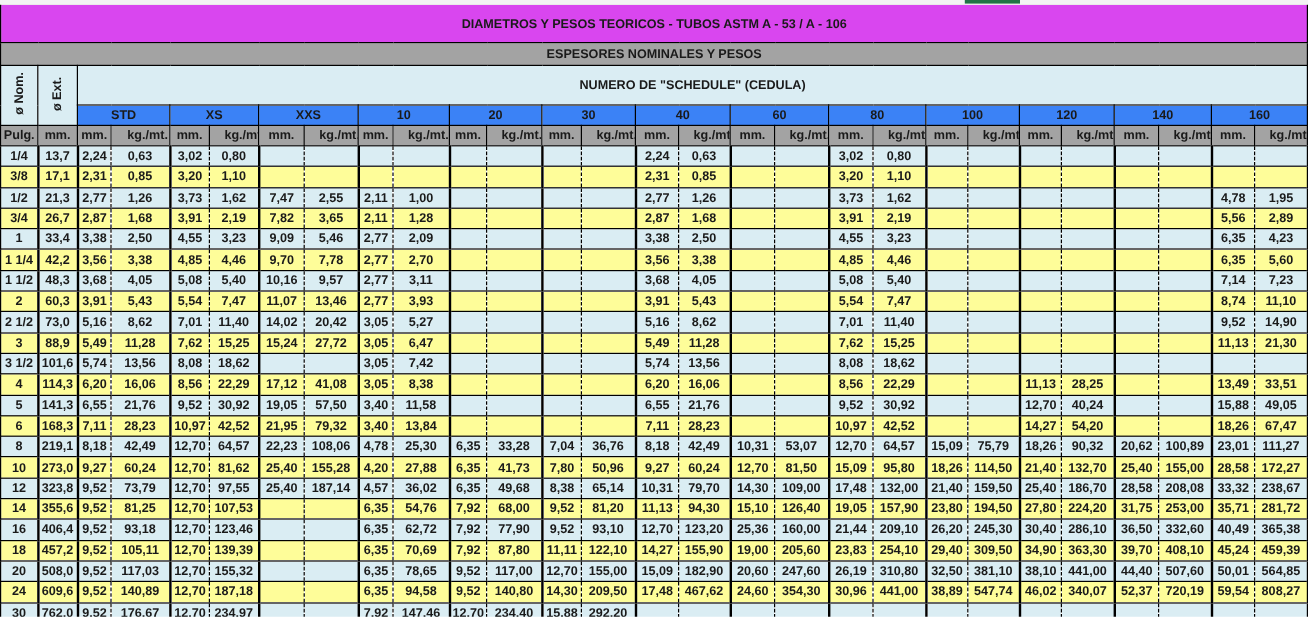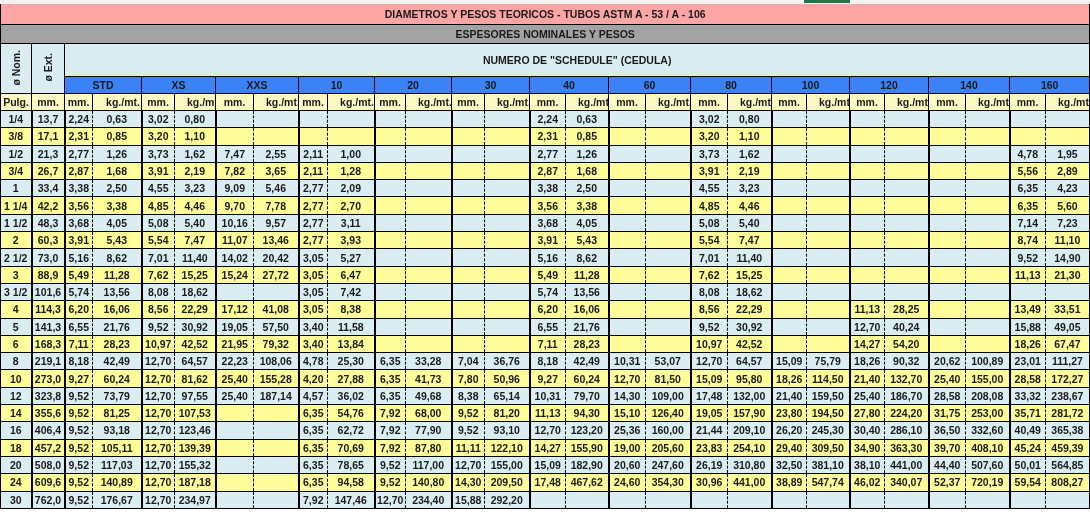--- a/index.html
+++ b/index.html
@@ -4,26 +4,26 @@
 <style>
   html, body { margin: 0; padding: 0; background: #ffffff; }
   body { width: 1090px; height: 514px; overflow: hidden; position: relative;
          font-family: "Liberation Sans", sans-serif; }
   .colheads { position: absolute; left: 0; top: 0; width: 1090px; height: 4px;
               background: #f3f3f3; border-bottom: 1px solid #c8c8c8; }
   .colheads .sel { position: absolute; left: 804px; top: 0; width: 46px; height: 3px; background: #217346; }
   table.sheet { position: absolute; left: 0; top: 4px; border-collapse: collapse;
                 table-layout: fixed; width: 1089px; font-size: 10.5px; font-weight: bold; color: #1a1a1a; }
   table.sheet td { padding: 0; text-align: center; white-space: nowrap; overflow: hidden; }
-  .title-row td { height: 20px; background: #fca5a5; border: 1px solid #000; border-top: none; font-size: 10.5px; }
+  .title-row td { height: 31px; background: #d946ef; border: 1px solid #000; border-top: none; font-size: 10.5px; }
   .sub-row td { height: 18px; background: #a3a3a3; border: 1px solid #000; }
   .num-row td { height: 32px; background: #daedf3; border: 1.5px solid #000; }
   .vert { writing-mode: vertical-rl; transform: rotate(180deg); font-size: 10.5px; }
   .sch-row td { height: 16px; background: #3b82f6; border: 1.5px solid #000; }
-  .unit-row td { height: 16px; background: #fef9c3; border: 1px solid #000; border-left-width: 1.5px; }
+  .unit-row td { height: 16px; background: #a3a3a3; border: 1px solid #000; border-left-width: 1.5px; }
   .unit-row td.kg { border-left: 1px solid #000; padding-left: 12px; }
   .data td { height: 16.3px; border-top: 1px solid #000; border-bottom: 1px solid #000;
              border-left: 2px solid #000; border-right: 2px solid #000; }
   .data td.kg { border-left: 1px dashed #000; }
   .data td.mm { border-right: 1px dashed #000; }
   .data.blue td { background: #daedf3; }
   .data.yellow td { background: #fefd99; }
   .sheet td.first { border-left: 1px solid #000; }
 </style>
 </head>

